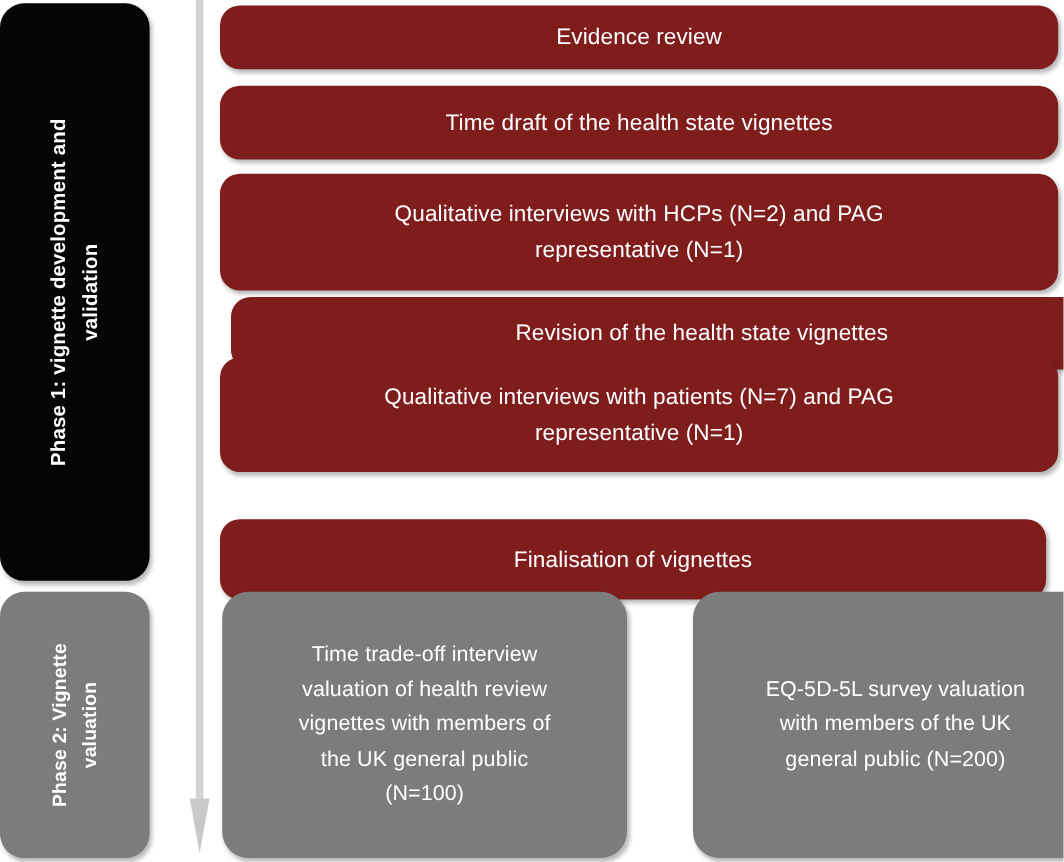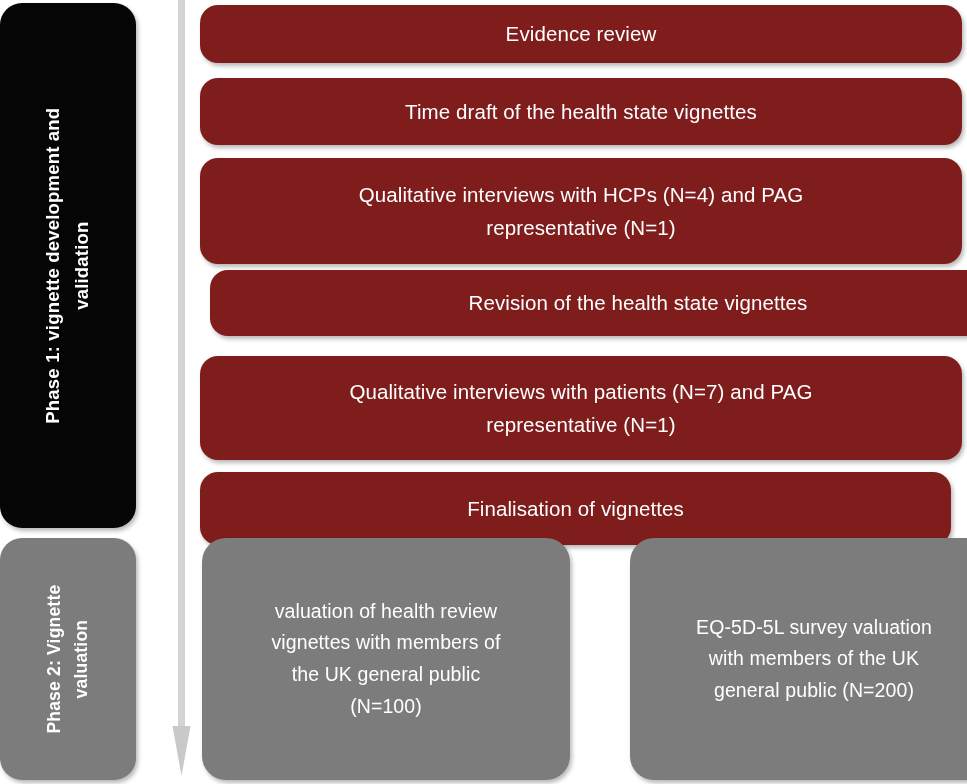--- a/index.html
+++ b/index.html
@@ -108,46 +108,47 @@
   </div>
 
   <div class="node dark" style="left:200px; top:78px; width:762px; height:67px;">
     <div>
       <div class="t-20">Time draft of the health state vignettes</div>
     </div>
   </div>
 
   <div class="node dark" style="left:200px; top:158px; width:762px; height:106px;">
     <div>
-      <div class="t-20">Qualitative interviews with HCPs (N=4) and PAG</div>
+      <div class="t-20">Qualitative interviews with HCPs (N=2) and PAG</div>
       <div class="t-20">representative (N=1)</div>
     </div>
   </div>
 
   <div class="node dark" style="left:210px; top:270px; width:856px; height:66px;">
     <div>
       <div class="t-20">Revision of the health state vignettes</div>
     </div>
   </div>
 
-  <div class="node dark" style="left:200px; top:356px; width:762px; height:104px;">
+  <div class="node dark" style="left:200px; top:325px; width:762px; height:104px;">
     <div>
       <div class="t-20">Qualitative interviews with patients (N=7) and PAG</div>
       <div class="t-20">representative (N=1)</div>
     </div>
   </div>
 
   <div class="node dark" style="left:200px; top:472px; width:751px; height:73px;">
     <div>
       <div class="t-20">Finalisation of vignettes</div>
     </div>
   </div>
 
   <div class="node grey" style="left:202px; top:538px; width:368px; height:242px; border-radius:24px;">
     <div>
+      <div class="t-19">Time trade-off interview</div>
       <div class="t-19">valuation of health review</div>
       <div class="t-19">vignettes with members of</div>
       <div class="t-19">the UK general public</div>
       <div class="t-19">(N=100)</div>
     </div>
   </div>
 
   <div class="node grey" style="left:594px; top:538px; width:368px; height:242px; border-radius:24px;margin-left:36px;">
     <div>
       <div class="t-19">EQ-5D-5L survey valuation</div>

